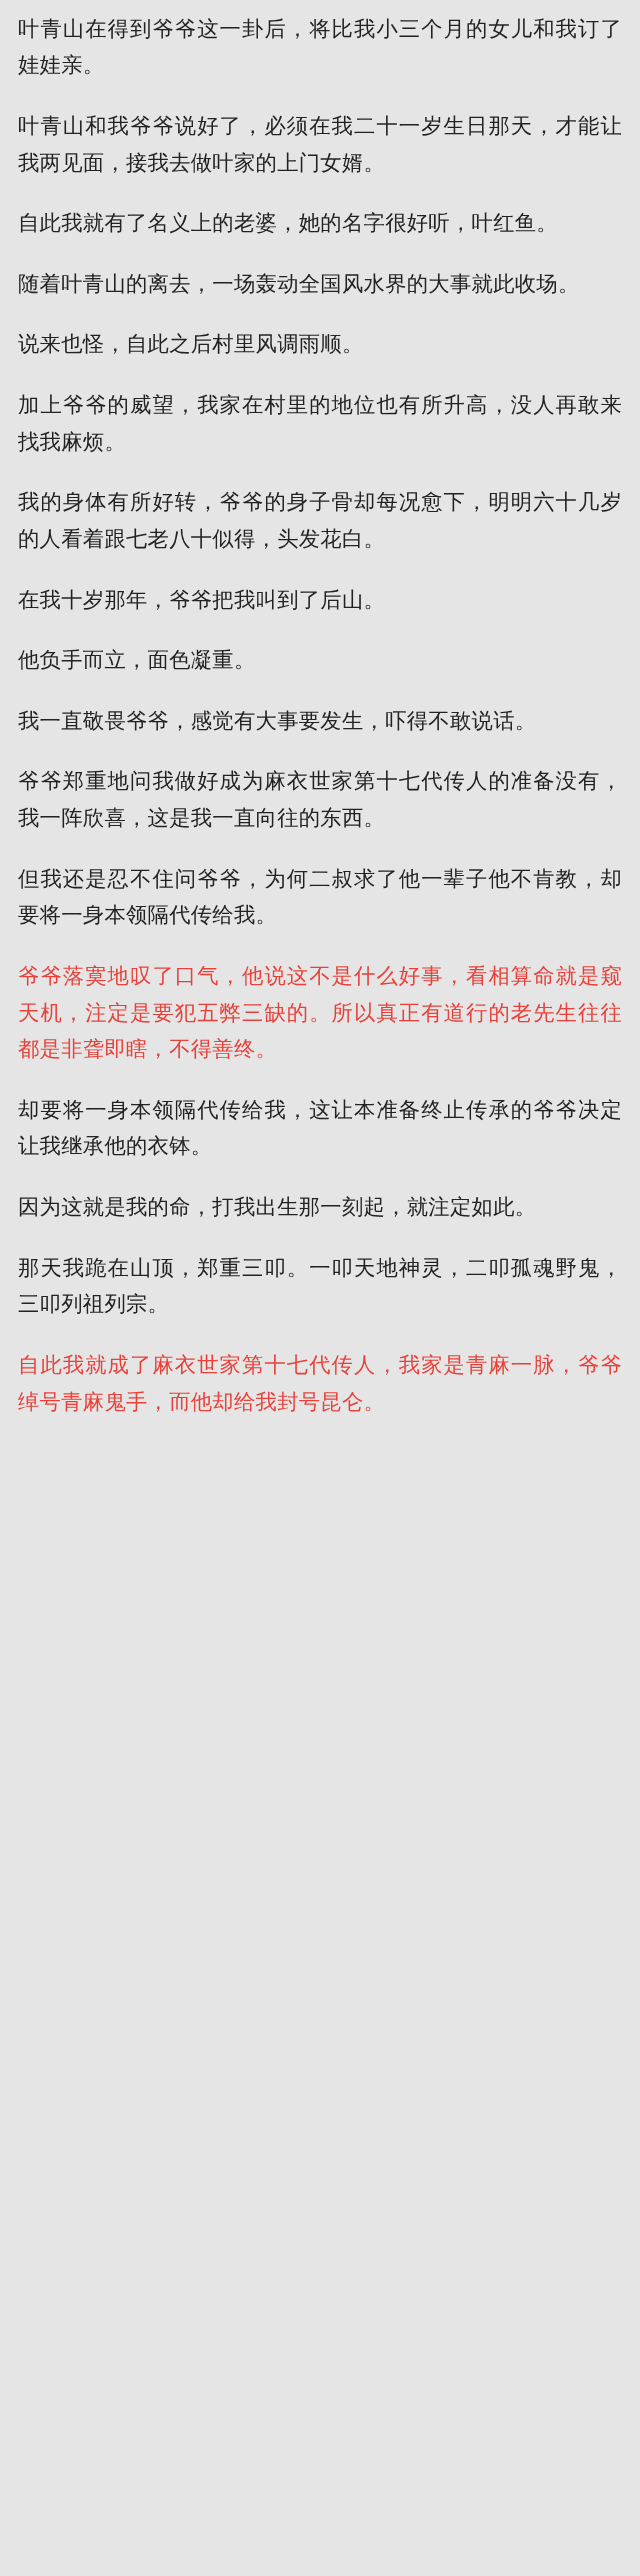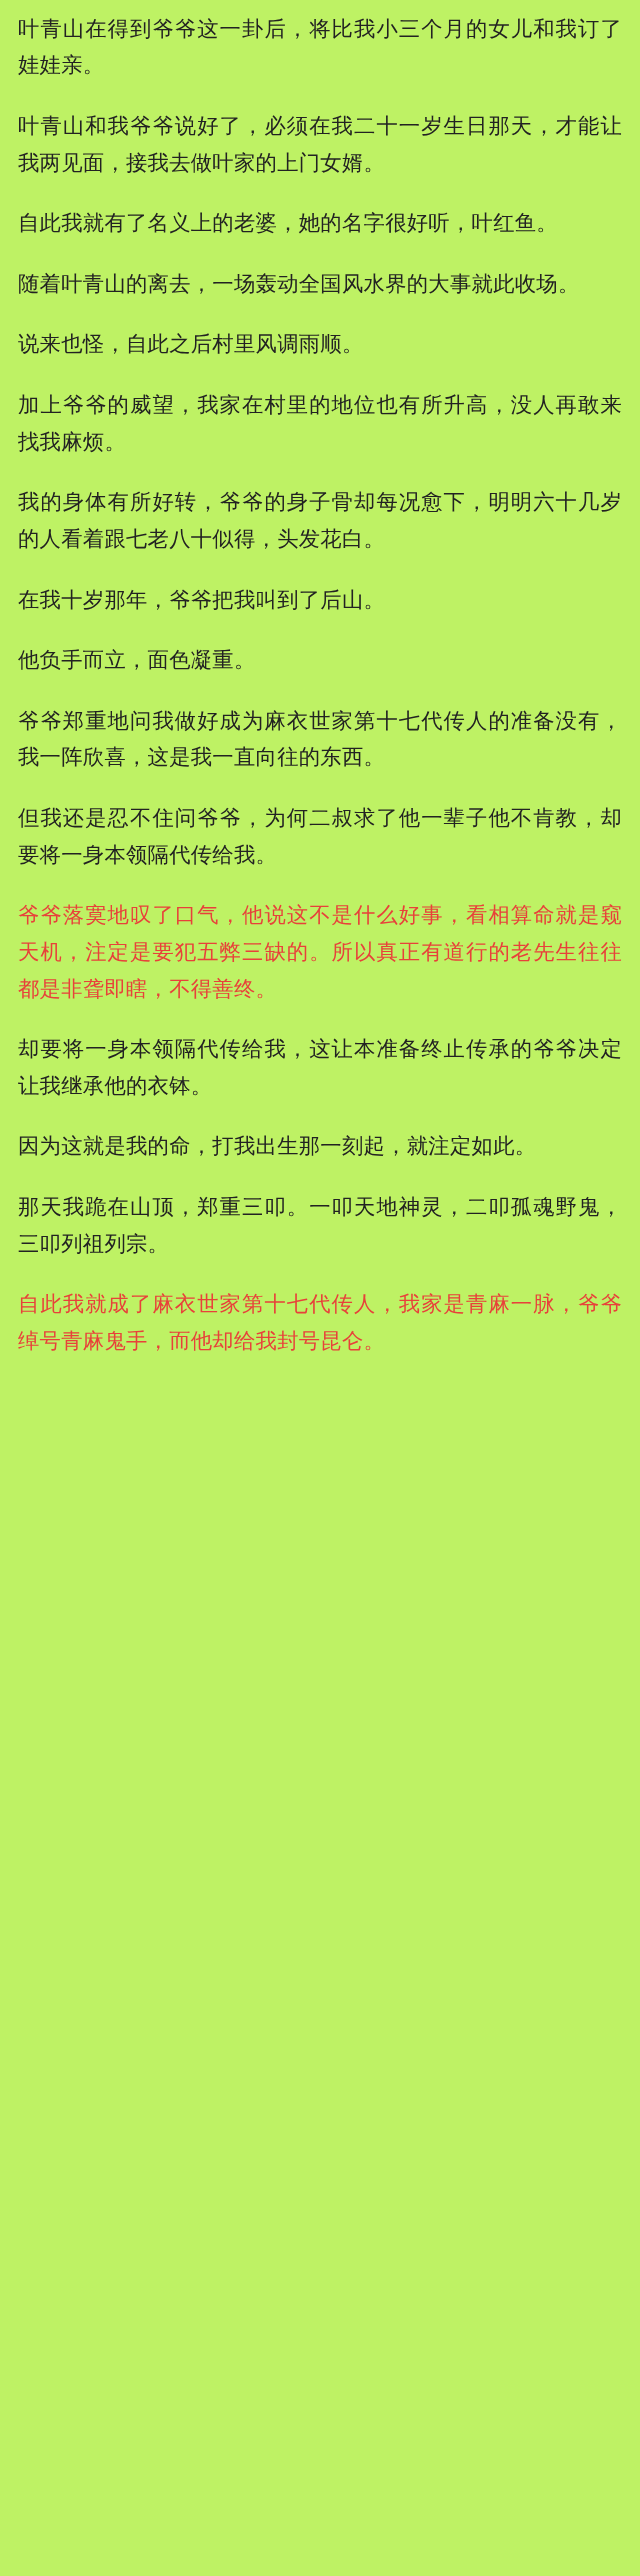--- a/index.html
+++ b/index.html
@@ -7,21 +7,21 @@
     padding: 0;
     background: #ffffff;
   }
   body {
     width: 640px;
     font-family: "Liberation Serif", "DejaVu Serif", serif;
   }
   .page {
     width: 640px;
     min-height: 2576px;
-    background: #bef264;
+    background: #e5e5e5;
     box-sizing: border-box;
     padding: 10.7px 18px 24px 18px;
   }
   .para {
     font-size: 21.3px;
     line-height: 1.72;
     color: #222222;
     margin: 0 0 24px 0;
     text-align: justify;
     text-justify: inter-ideograph;
@@ -42,20 +42,21 @@
   <div id="paragraphs">
       <p class="para">叶青山在得到爷爷这一卦后，将比我小三个月的女儿和我订了娃娃亲。</p>
       <p class="para">叶青山和我爷爷说好了，必须在我二十一岁生日那天，才能让我两见面，接我去做叶家的上门女婿。</p>
       <p class="para">自此我就有了名义上的老婆，她的名字很好听，叶红鱼。</p>
       <p class="para">随着叶青山的离去，一场轰动全国风水界的大事就此收场。</p>
       <p class="para">说来也怪，自此之后村里风调雨顺。</p>
       <p class="para">加上爷爷的威望，我家在村里的地位也有所升高，没人再敢来找我麻烦。</p>
       <p class="para">我的身体有所好转，爷爷的身子骨却每况愈下，明明六十几岁的人看着跟七老八十似得，头发花白。</p>
       <p class="para">在我十岁那年，爷爷把我叫到了后山。</p>
       <p class="para">他负手而立，面色凝重。</p>
+      <p class="para">我一直敬畏爷爷，感觉有大事要发生，吓得不敢说话。</p>
       <p class="para">爷爷郑重地问我做好成为麻衣世家第十七代传人的准备没有，我一阵欣喜，这是我一直向往的东西。</p>
       <p class="para">但我还是忍不住问爷爷，为何二叔求了他一辈子他不肯教，却要将一身本领隔代传给我。</p>
       <p class="para highlight">爷爷落寞地叹了口气，他说这不是什么好事，看相算命就是窥天机，注定是要犯五弊三缺的。所以真正有道行的老先生往往都是非聋即瞎，不得善终。</p>
       <p class="para">却要将一身本领隔代传给我，这让本准备终止传承的爷爷决定让我继承他的衣钵。</p>
       <p class="para">因为这就是我的命，打我出生那一刻起，就注定如此。</p>
       <p class="para">那天我跪在山顶，郑重三叩。一叩天地神灵，二叩孤魂野鬼，三叩列祖列宗。</p>
       <p class="para highlight">自此我就成了麻衣世家第十七代传人，我家是青麻一脉，爷爷绰号青麻鬼手，而他却给我封号昆仑。</p>
     </div>
 </div>
 

